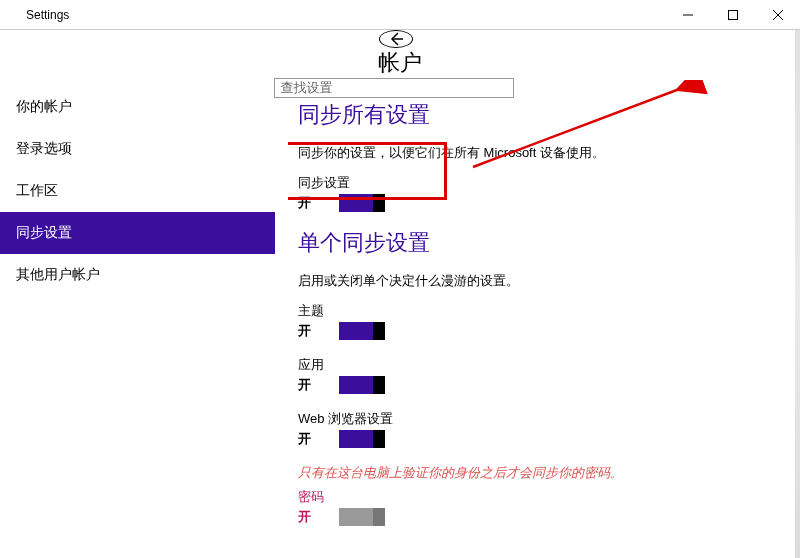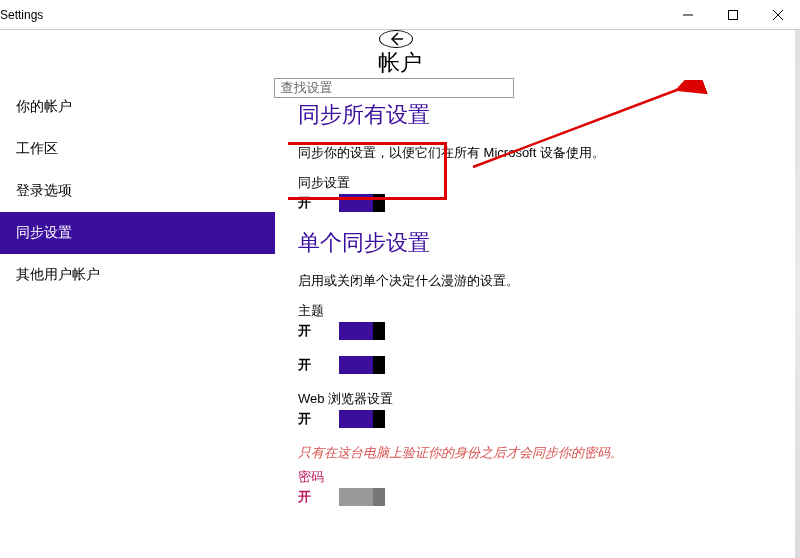--- a/index.html
+++ b/index.html
@@ -1,20 +1,20 @@
 <!DOCTYPE html>
 <html><head>
 <meta charset="utf-8">
 <style>
   * { box-sizing: border-box; margin: 0; padding: 0; }
   body { font-family: "Segoe UI", "Microsoft YaHei", sans-serif; font-size: 13px; background: #fff; color: #000; width: 800px; height: 558px; overflow: hidden; position: relative; }
   
   
   .titlebar { height: 30px; display: flex; align-items: center; border-bottom: 1px solid #ccc; }
-  .titlebar-title { padding-left: 0; font-size: 12px; flex: 1; }
+  .titlebar-title { padding-left: 26px; font-size: 12px; flex: 1; }
   .titlebar-btns { display: flex; }
   .titlebar-btn { width: 45px; height: 30px; display: flex; align-items: center; justify-content: center; font-size: 14px; }
   .titlebar-btn svg { width: 10px; height: 10px; stroke: #000; stroke-width: 1; fill: none; }
   
   
   .header { height: 50px; display: flex; align-items: center; padding: 0 10px; flex-direction: column; }
   .back-btn { width: 34px; height: 34px; border: 1px solid #000; border-radius: 50%; display: flex; align-items: center; justify-content: center; margin-right: 8px; }
   .back-btn svg { width: 16px; height: 16px; stroke: #000; stroke-width: 1.5; fill: none; }
   .header-title { font-size: 22px; font-weight: normal; flex: 1; }
   .searchbox { width: 240px; height: 28px; border: 1px solid #999; padding: 0 6px; font-size: 13px; color: #666; display: flex; align-items: center; margin-right: 13px; }
@@ -84,22 +84,22 @@
   </div>
   <div class="header-title">帐户</div>
   <div class="searchbox">
     <span>查找设置</span>
   </div>
 </div>
 
 <div class="layout">
   <div class="sidebar">
     <div class="sidebar-item"><span>你的帐户</span></div>
+    <div class="sidebar-item"><span>登录选项</span></div>
     <div class="sidebar-item"><span>工作区</span></div>
-    <div class="sidebar-item"><span>登录选项</span></div>
     <div class="sidebar-item active"><span>同步设置</span></div>
     <div class="sidebar-item"><span>其他用户帐户</span></div>
   </div>
 
   <div class="content">
     <h2>同步所有设置</h2>
     <div class="desc">同步你的设置，以便它们在所有 Microsoft 设备使用。</div>
 
     <div class="setting">
       <div class="setting-label">同步设置</div>
@@ -114,20 +114,21 @@
 
     <div class="setting">
       <div class="setting-label">主题</div>
       <div class="setting-row">
         <div class="state">开</div>
         <div class="toggle on"></div>
       </div>
     </div>
 
     <div class="setting">
+      <div class="setting-label">应用</div>
       <div class="setting-row">
         <div class="state">开</div>
         <div class="toggle on"></div>
       </div>
     </div>
 
     <div class="setting">
       <div class="setting-label">Web 浏览器设置</div>
       <div class="setting-row">
         <div class="state">开</div>

